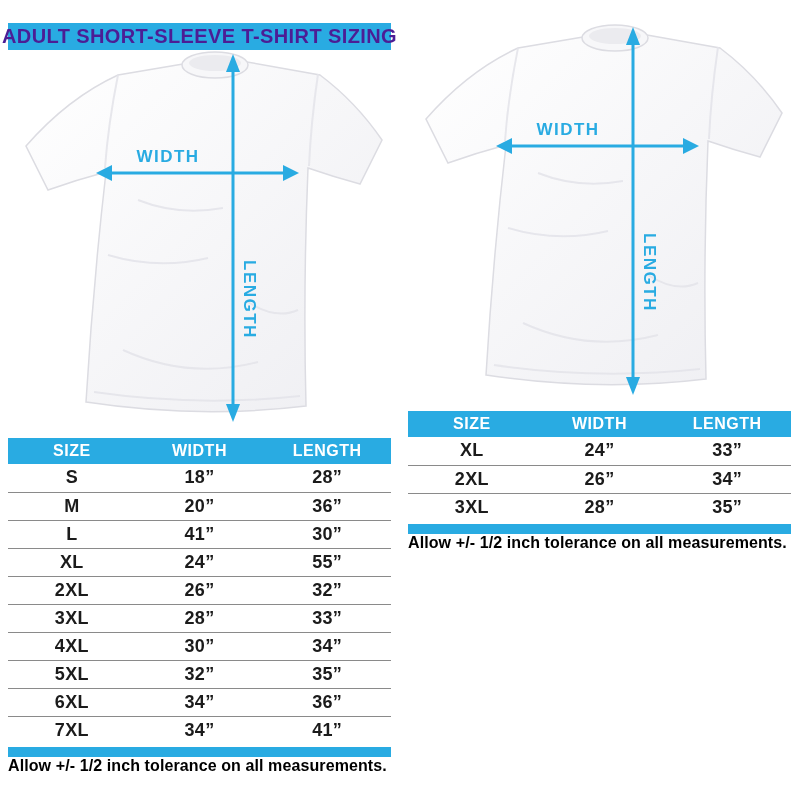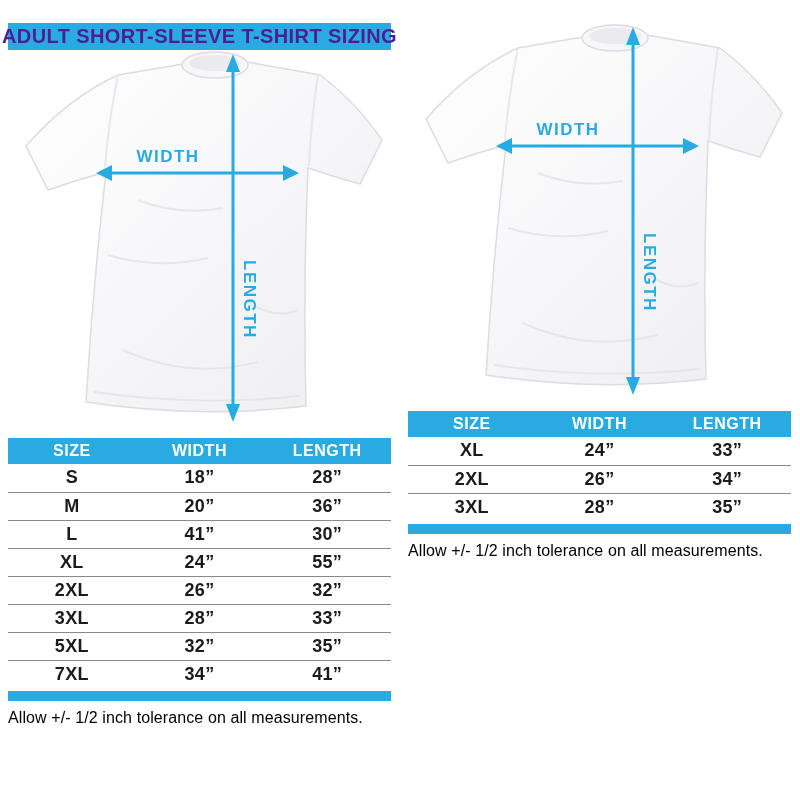--- a/index.html
+++ b/index.html
@@ -29,21 +29,21 @@
     background:#29abe2; color:#ffffff; font-weight:bold; font-size:16px;
     height:26px; text-align:center; letter-spacing:0.5px;margin-left:40px;
   }
   table.size-table td {
     height:28px; text-align:center; font-weight:bold; font-size:18px;
     color:#1b1b1b; letter-spacing:0.3px;
   }
   table.size-table tbody tr + tr td { border-top:1.5px solid #8a8a8a; }
 
   .bottom-bar { height:10px; background:#29abe2; margin-top:3px; }
-  .note { margin-top:8px; font-weight:normal; font-size:16px; color:#000000; white-space:nowrap; letter-spacing:0.1px; }
+  .note { font-weight:bold; font-size:16px; color:#000000; white-space:nowrap; letter-spacing:0.1px; }
 </style>
 </head>
 <body>
 
 <div class="sheet">
   <div class="panels">
 
     <section class="panel">
       <div class="title-bar">ADULT SHORT-SLEEVE T-SHIRT SIZING</div>
 
@@ -115,23 +115,33 @@
               <td>2XL</td>
               <td>26”</td>
               <td>32”</td>
             </tr>
           <tr>
               <td>3XL</td>
               <td>28”</td>
               <td>33”</td>
             </tr>
           <tr>
+              <td>4XL</td>
+              <td>30”</td>
+              <td>34”</td>
+            </tr>
+          <tr>
               <td>5XL</td>
               <td>32”</td>
               <td>35”</td>
+            </tr>
+          <tr>
+              <td>6XL</td>
+              <td>34”</td>
+              <td>36”</td>
             </tr>
           <tr>
               <td>7XL</td>
               <td>34”</td>
               <td>41”</td>
             </tr>
         </tbody>
       </table>
       <div class="bottom-bar"></div>
       <div class="note">Allow +/- 1/2 inch tolerance on all measurements.</div>

